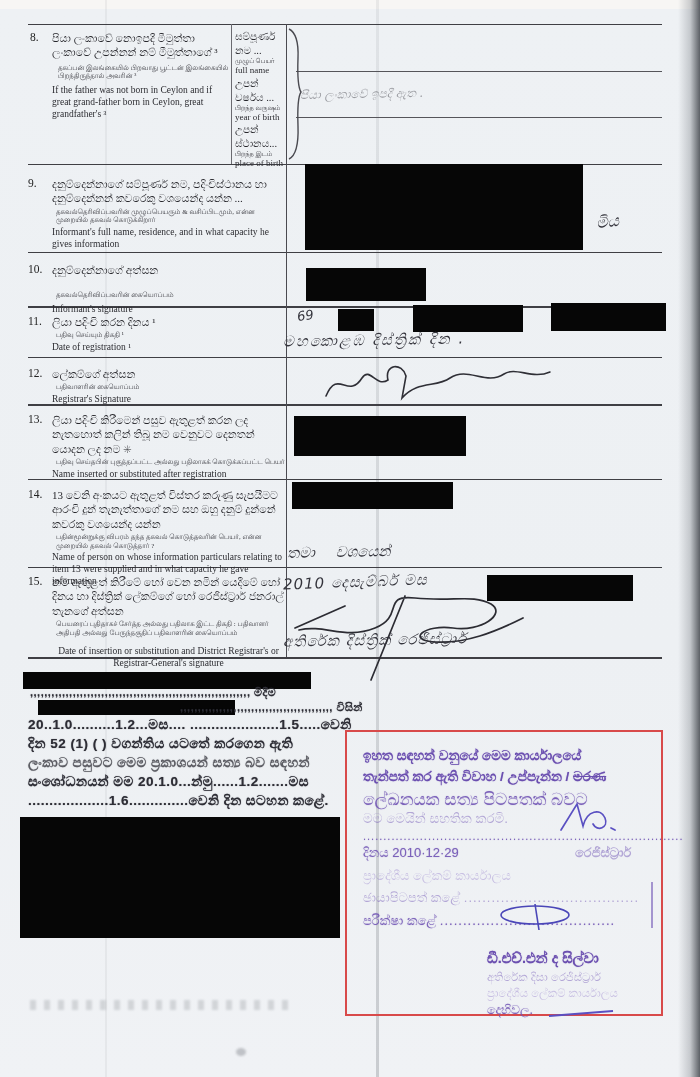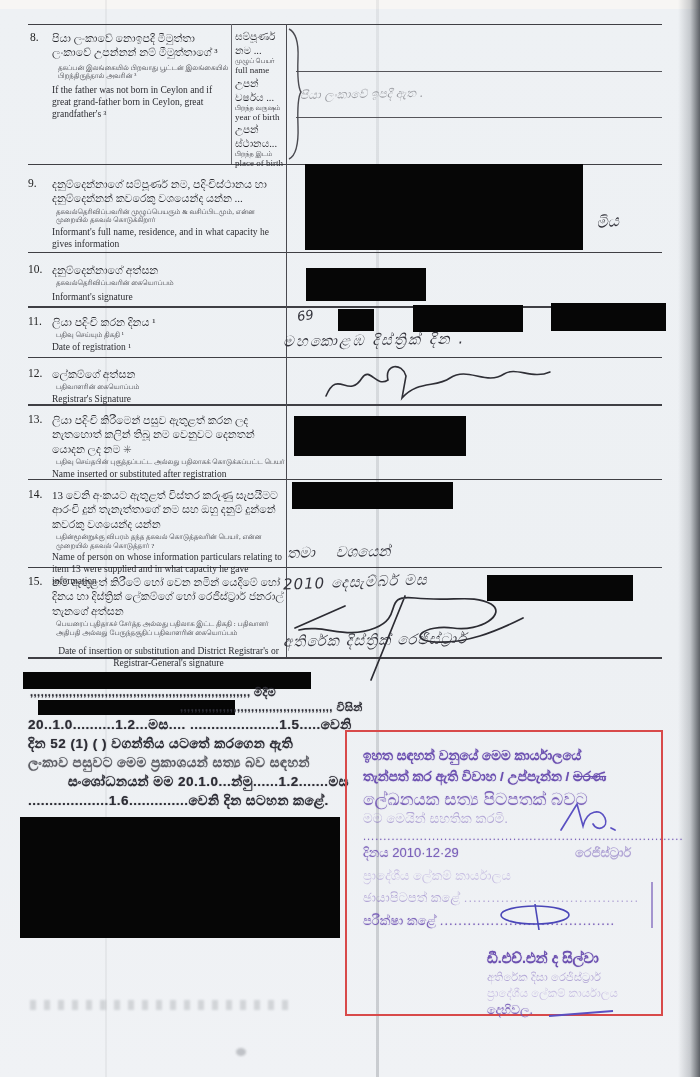--- a/index.html
+++ b/index.html
@@ -90,21 +90,21 @@
     <div class="si">දනුම්දෙන්නාගේ සම්පූර්ණ නම, පදිංචිස්ථානය හා දනුම්දෙන්නන් කවරෙකු වශයෙන්ද යන්න ...</div>
     <div class="ta" style="margin:2px 0 0 4px;">தகவல்தெரிவிப்பவரின் முழுப்பெயரும் &amp; வசிப்பிடமும், என்ன முறையில் தகவல் கொடுக்கிறார்</div>
     <div class="en" style="margin-top:2px;">Informant's full name, residence, and in what capacity he gives information</div>
   </div>
   <div class="redact" style="left:305px;top:164px;width:278px;height:86px;"></div>
   <div class="hand" style="left:596px;top:212px;font-size:16px;transform:rotate(-6deg);">මිය</div>
 
   <div class="num" style="left:28px;top:263px;">10.</div>
   <div class="abs" style="left:52px;top:263px;width:225px;">
     <div class="si">දනුම්දෙන්නාගේ අත්සන</div>
-    <div class="ta" style="margin:2px 0 0 4px;">தகவல்தெரிவிப்பவரின் கையொப்பம்</div>
+    <div class="ta" style="margin:14px 0 0 4px;">தகவல்தெரிவிப்பவரின் கையொப்பம்</div>
     <div class="en" style="margin-top:4px;">Informant's signature</div>
   </div>
   <div class="redact" style="left:306px;top:268px;width:120px;height:33px;"></div>
 
   <div class="num" style="left:28px;top:315px;">11.</div>
   <div class="abs" style="left:52px;top:315px;width:225px;">
     <div class="si">ලියා පදිංචි කරන දිනය ¹</div>
     <div class="ta" style="margin:2px 0 0 4px;">பதிவு செய்யும் திகதி ¹</div>
     <div class="en" style="margin-top:2px;">Date of registration ¹</div>
   </div>
@@ -154,21 +154,21 @@
   </svg>
   <div class="hand" style="left:283px;top:631px;font-size:15px;letter-spacing:1px;transform:rotate(-1deg);">අතිරේක දිස්ත්‍රික් රෙජිස්ට්‍රාර්</div>
 
   <div class="redact" style="left:23px;top:672px;width:288px;height:17px;"></div>
   <div class="stampL" style="left:30px;top:686px;font-size:11px;">,,,,,,,,,,,,,,,,,,,,,,,,,,,,,,,,,,,,,,,,,,,,,,,,,,,,,,,,,,,,,,  මිදීම</div>
   <div class="redact" style="left:38px;top:700px;width:197px;height:15px;"></div>
   <div class="stampL" style="left:180px;top:701px;font-size:11px;">,,,,,,,,,,,,,,,,,,,,,,,,,,,,,,,,,,,,,,,,,,,  විසින්</div>
   <div class="stampL" style="left:28px;top:717px;">20..1.0..........1.2...මස....  .....................1.5.....වෙනි</div>
   <div class="stampL" style="left:28px;top:736px;">දින 52 (1) (        ) වගන්තිය යටතේ කරගෙන ඇති</div>
   <div class="stampL" style="left:28px;top:755px;opacity:.75;">ලංකාව පසුවට මෙම ප්‍රකාශයන් සත්‍ය බව සඳහන්</div>
-  <div class="stampL" style="left:28px;top:774px;margin-left:40px;">සංශෝධනයන් මම 20.1.0...න්මු......1.2.......මස</div>
+  <div class="stampL" style="left:28px;top:774px;">සංශෝධනයන් මම 20.1.0...න්මු......1.2.......මස</div>
   <div class="stampL" style="left:28px;top:793px;">...................1.6..............වෙනි  දින  සටහන  කළේ.</div>
   <div class="redact" style="left:20px;top:817px;width:320px;height:121px;"></div>
 
   <div class="redbox">
     <div class="purp strong" style="left:16px;top:16px;font-size:13.5px;">ඉහත සඳහන් වනුයේ මෙම කාර්යාලයේ</div>
     <div class="purp strong" style="left:16px;top:37px;font-size:13.5px;">
       <span>තැන්පත් කර ඇති විවාහ / උප්පැන්න / </span><span class="struck">මරණ</span>
     </div>
     <div class="purp mid" style="left:16px;top:58px;font-size:17px;">ලේඛනයක සත්‍ය පිටපතක් බවට</div>
     <div class="purp faint" style="left:16px;top:79px;font-size:13.5px;">මම මෙයින් සහතික කරමි.</div>

